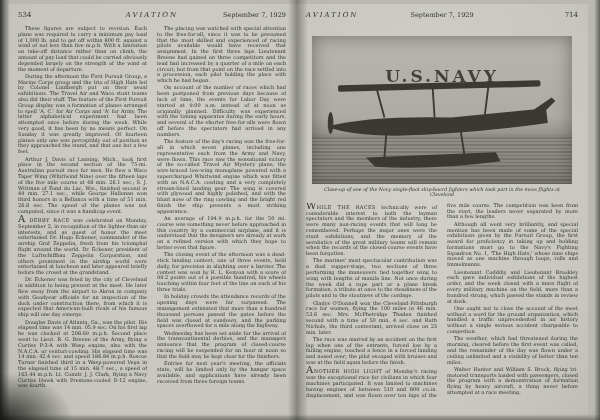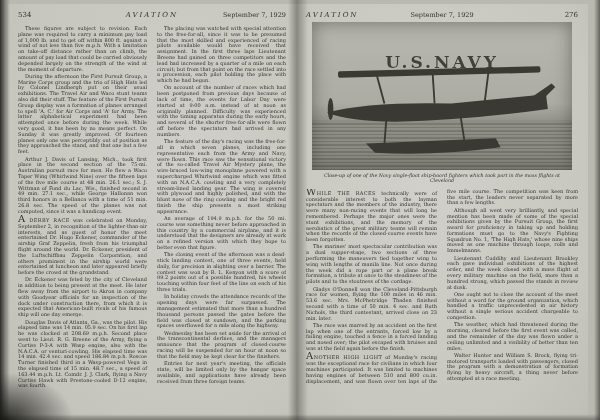--- a/index.html
+++ b/index.html
@@ -28,21 +28,21 @@
   }
   .cols p{margin:0 0 1.5px;text-indent:7px;}
   .cols p.no-indent{text-indent:0;}
   .initial{font-size:10px;line-height:5px;margin-right:.5px;}
   .lead{letter-spacing:.4px;}
 
   .cols-right{height:196px;}
 
   figure{margin:0;}
   .photo{
-    position:relative;width:260px;height:148px;margin:1px auto 0;
+    position:relative;width:260px;height:148px;margin:15px auto 0;
     background:linear-gradient(#b7b6af 0%,#adaca4 55%,#96958d 66%,#8f8e86 66%,#83827a 100%);
     box-shadow:inset 0 0 18px rgba(40,40,34,.5);
     overflow:hidden;
   }
   .water{
     position:absolute;left:0;bottom:0;width:100%;height:32%;
     background:repeating-linear-gradient(180deg,rgba(70,70,64,.35) 0 1.5px,rgba(150,149,140,.25) 1.5px 3.5px);
     opacity:.8;
   }
   .marking{
@@ -93,21 +93,21 @@
         <p>In holiday crowds the attendance records of the opening days were far surpassed. The management estimated that more than a hundred thousand persons passed the gates before the field was closed at sundown, and the parking spaces overflowed for a mile along the highway.</p>
         <p>Wednesday has been set aside for the arrival of the transcontinental derbies, and the managers announce that the program of closed-course racing will be suspended for an hour at noon so that the field may be kept clear for the finishers.</p>
         <p>Entries for next year's meeting, the officials state, will be limited only by the hangar space available, and applications have already been received from three foreign teams.</p>
       </div>
   </section>
 
   <section class="page page-right">
     <header class="pg-header">
       <span class="hdr-left journal">AVIATION</span>
       <span class="hdr-center">September 7, 1929</span>
-      <span class="hdr-right pgnum">276</span>
+      <span class="hdr-right pgnum">714</span>
     </header>
 
     <figure>
       <div class="photo">
         <div class="water"></div>
         <div class="marking">U.S.NAVY</div>
         <svg class="plane-svg" viewBox="0 0 280 120" preserveAspectRatio="none">
           <g fill="#3a3933" stroke="none">
             <rect x="28" y="14" width="218" height="7" rx="2" transform="rotate(-1.5 137 17)"></rect>
             <path d="M16 62 Q60 50 150 52 L252 42 L254 58 Q170 70 90 72 Q40 72 16 62 Z"></path>

